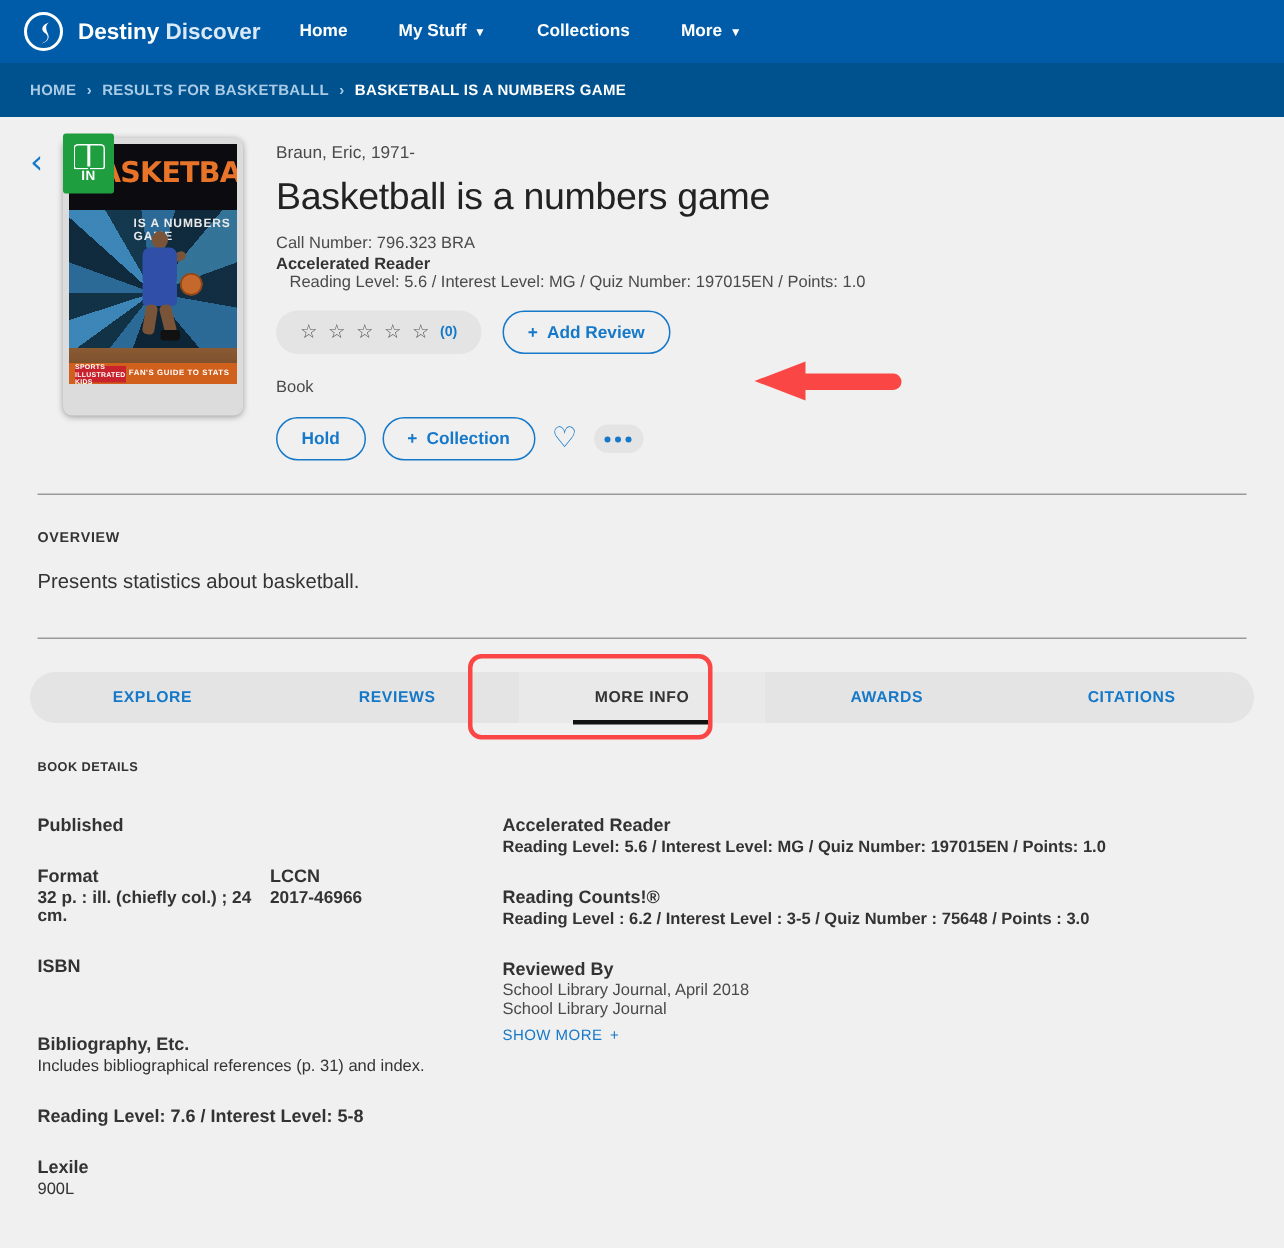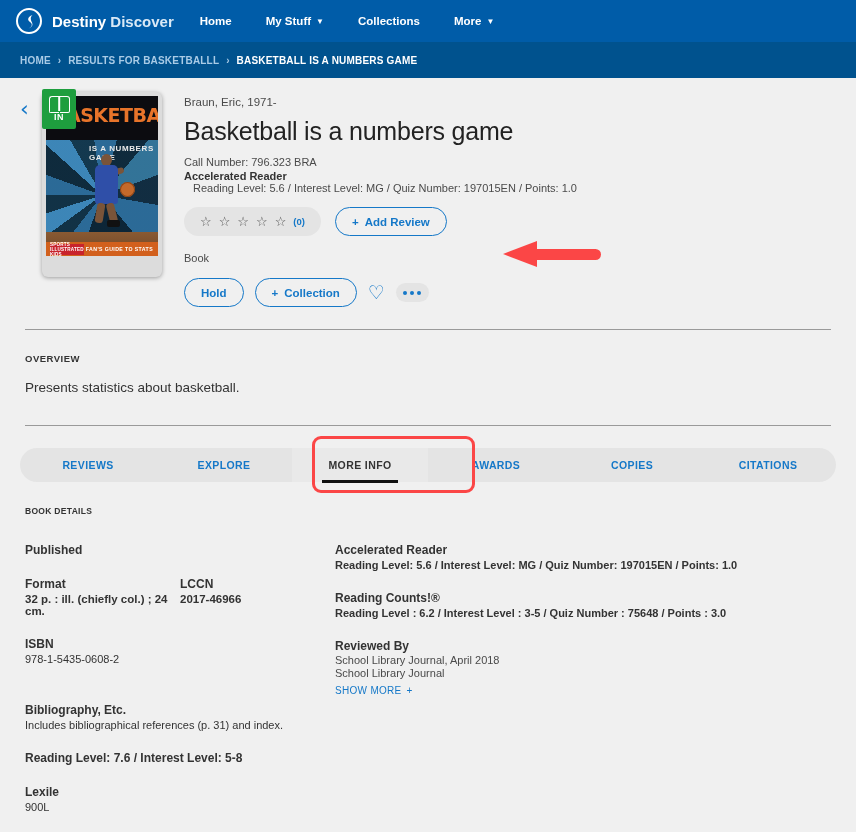--- a/index.html
+++ b/index.html
@@ -361,33 +361,30 @@
   <div class="rule"></div>
 
   <div class="ovr-label">OVERVIEW</div>
   <div class="ovr-text">Presents statistics about basketball.</div>
 
   <div class="rule" style="margin-top:30px;"></div>
 
   <div class="tabwrap">
     <div class="tabs">
       <div class="tab">
+        <span>EXPLORE</span>
+      </div>
+      <div class="tab">
         <span>REVIEWS</span>
-      </div>
-      <div class="tab">
-        <span>EXPLORE</span>
       </div>
       <div class="tab active">
         <span>MORE INFO</span>
       </div>
       <div class="tab">
         <span>AWARDS</span>
-      </div>
-      <div class="tab">
-        <span>COPIES</span>
       </div>
       <div class="tab">
         <span>CITATIONS</span>
       </div>
     </div>
     <div class="anno-box"></div>
   </div>
 
   <div class="bd-label">BOOK DETAILS</div>
 
@@ -404,21 +401,20 @@
           <div class="fval b">32 p. : ill. (chiefly col.) ; 24 cm.</div>
         </div>
         <div>
           <div class="fhead">LCCN</div>
           <div class="fval b">2017-46966</div>
         </div>
       </div>
 
       <div class="blk" style="margin-bottom:38px;">
         <div class="fhead">ISBN</div>
-        <div class="fval">978-1-5435-0608-2</div>
       </div>
 
       <div class="blk">
         <div class="fhead">Bibliography, Etc.</div>
         <div class="fval">Includes bibliographical references (p. 31) and index.</div>
       </div>
 
       <div class="blk">
         <div class="fhead">Reading Level: 7.6 / Interest Level: 5-8</div>
       </div>

